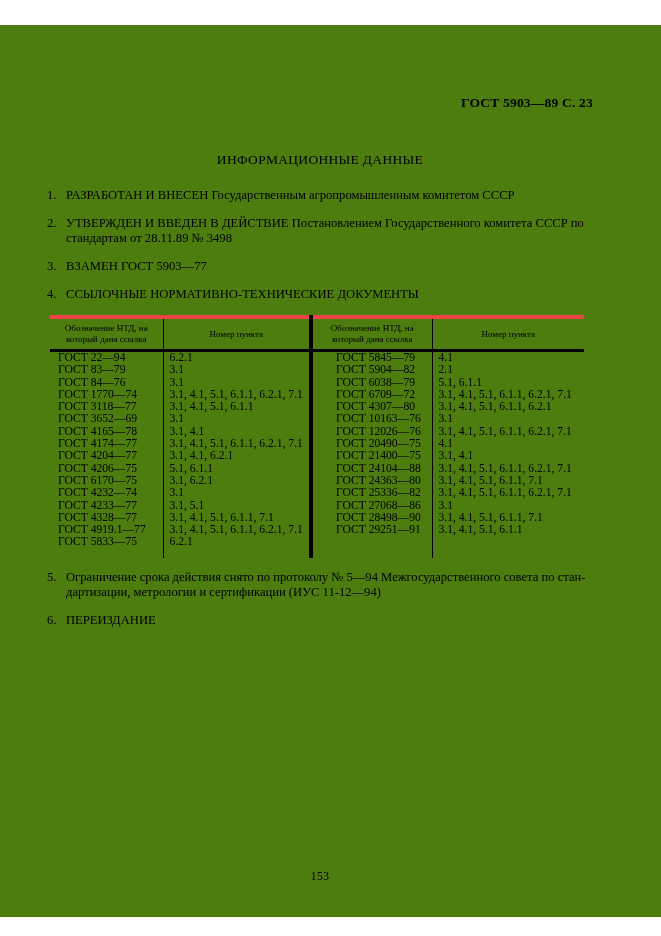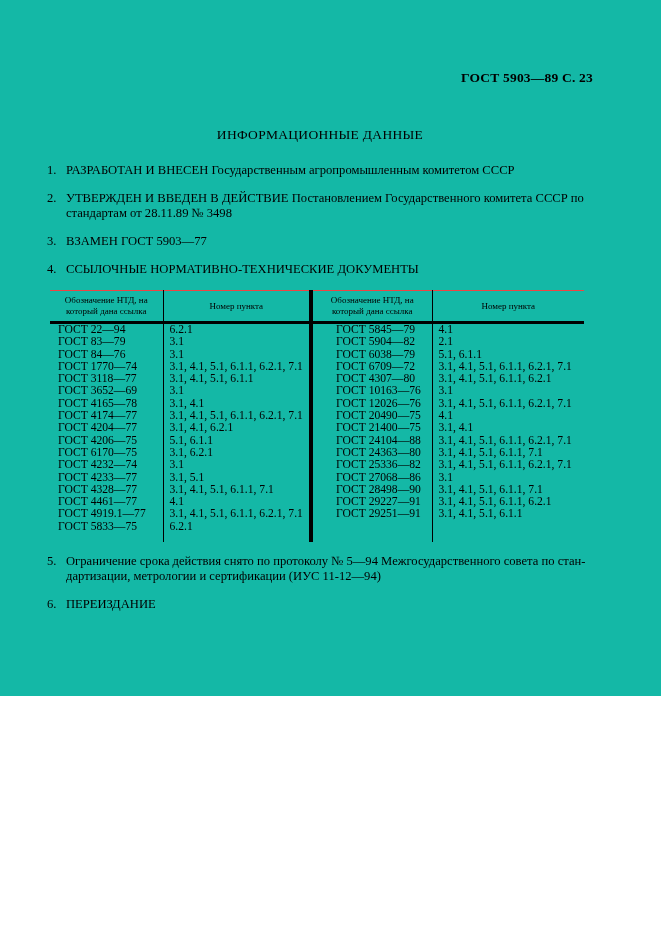--- a/index.html
+++ b/index.html
@@ -1,23 +1,24 @@
 <!DOCTYPE html>
 <html><head>
 <meta charset="utf-8">
 <style>
   html, body { margin: 0; padding: 0; background: #fff; }
   .page {
     position: relative;
     width: 661px;
-    height: 696px;
-    background: #14b8a6;
+    height: 892px;
+    background: #4d7c0f;
     font-family: "Liberation Serif", serif;
     color: #000;
     overflow: hidden;
+    margin-top: 25px;
   }
   .doc-header {
     position: absolute;
     top: 70px;
     left: 47px;
     width: 546px;
     text-align: right;
     font-weight: bold;
     font-size: 13.5px;
     letter-spacing: 0.2px;
@@ -41,21 +42,21 @@
     line-height: 15px;
     margin-bottom: 13px;
   }
   .item-num { width: 19px; flex: none; }
   .item-text { flex: 1; }
   .ref-table {
     border-collapse: collapse;
     table-layout: fixed;
     width: 534px;
     margin: 8px 0 12px 3px;
-    border-top: 1px solid #ef4444;
+    border-top: 4px solid #ef4444;
   }
   .ref-table th {
     font-size: 9px;
     font-weight: normal;
     text-align: center;
     vertical-align: middle;
     line-height: 11px;
     padding: 4px 3px;
     border-bottom: 3px solid #000;
   }
@@ -207,26 +208,20 @@
             <td>ГОСТ 27068—86</td>
             <td>3.1</td>
           </tr>
           <tr>
             <td>ГОСТ 4328—77</td>
             <td>3.1, 4.1, 5.1, 6.1.1, 7.1</td>
             <td>ГОСТ 28498—90</td>
             <td>3.1, 4.1, 5.1, 6.1.1, 7.1</td>
           </tr>
           <tr>
-            <td>ГОСТ 4461—77</td>
-            <td>4.1</td>
-            <td>ГОСТ 29227—91</td>
-            <td>3.1, 4.1, 5.1, 6.1.1, 6.2.1</td>
-          </tr>
-          <tr>
             <td>ГОСТ 4919.1—77</td>
             <td>3.1, 4.1, 5.1, 6.1.1, 6.2.1, 7.1</td>
             <td>ГОСТ 29251—91</td>
             <td>3.1, 4.1, 5.1, 6.1.1</td>
           </tr>
           <tr>
             <td>ГОСТ 5833—75</td>
             <td>6.2.1</td>
             <td></td>
             <td></td>

